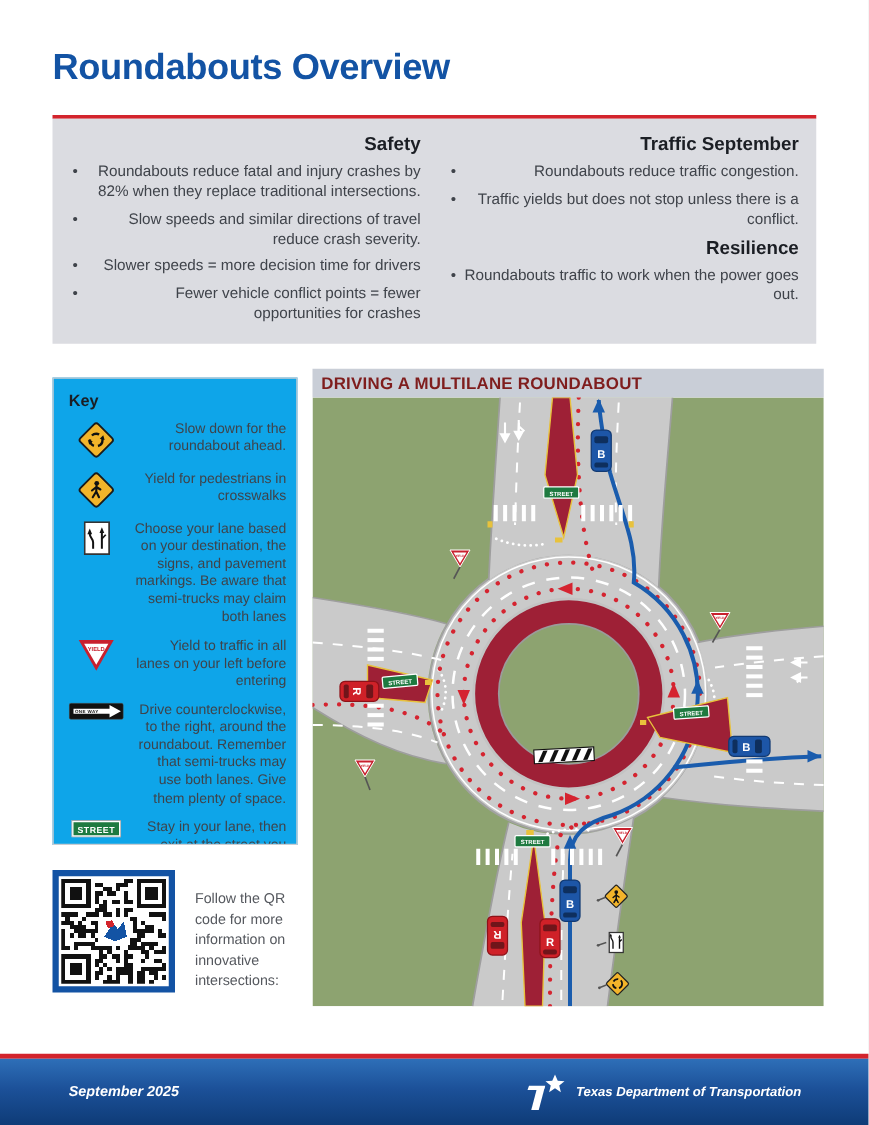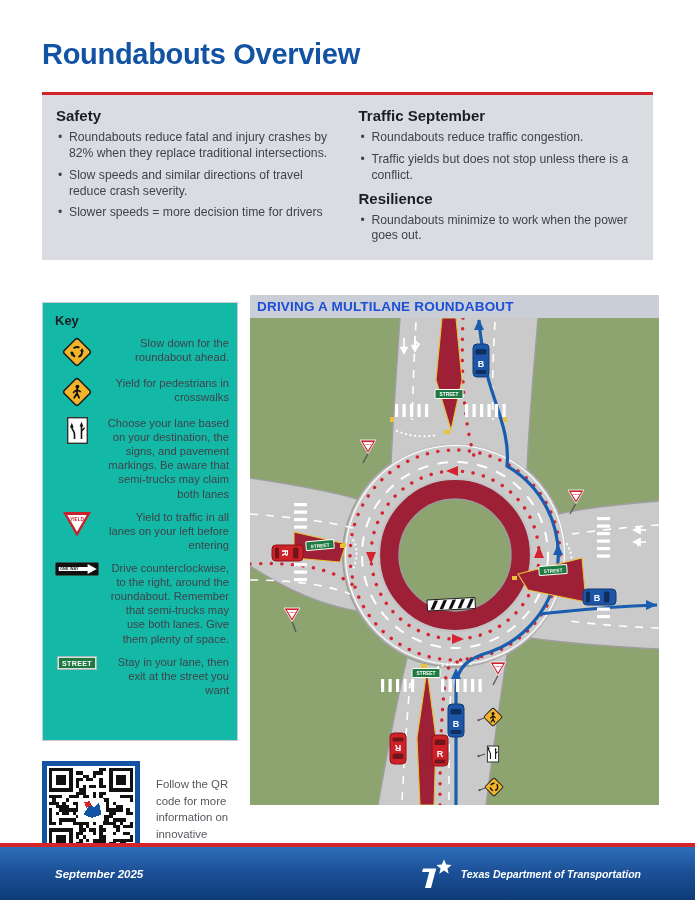--- a/index.html
+++ b/index.html
@@ -5,41 +5,41 @@
   html,body{margin:0;padding:0;background:#e8e8e8;}
   .page{position:relative;width:695px;height:900px;background:#ffffff;margin:0 auto;
         font-family:"Liberation Sans",sans-serif;overflow:hidden;}
   
   .page-title{margin:0;position:absolute;left:42px;top:38px;font-size:29px;font-weight:bold;
               color:#1353A4;letter-spacing:-0.3px;}
   .rule-red{position:absolute;left:42px;top:92px;width:611px;height:3px;background:#D3242C;}
   
   .info-panel{position:absolute;left:42px;top:95px;width:611px;min-height:150px;background:#DBDCE1;
               display:flex;gap:22px;padding:8px 14px 10px 14px;box-sizing:border-box;}
-  .info-col{flex:1;}
+  .info-col{flex:1;text-align:right;}
   .info-col h2{font-size:15px;margin:4px 0 2px 0;color:#1b1e24;}
   .info-col ul{list-style:none;margin:2px 0 6px 0;padding:0;}
   .info-col li{font-size:12.2px;line-height:1.3;color:#3F434A;margin:6px 0;padding-left:13px;position:relative;}
   .info-col li::before{content:"•";position:absolute;left:2px;top:0;color:#3F434A;}
   
   .mid{position:absolute;left:42px;top:295px;width:616px;display:flex;gap:12px;}
   .left-col{width:196px;flex:0 0 196px;}
-  .key-box{box-sizing:border-box;width:196px;height:439px;margin-top:7px;background:#14b8a6;
+  .key-box{box-sizing:border-box;width:196px;height:374px;margin-top:7px;background:#0ea5e9;
            border:1px solid #C9CCD1;padding:10px 8px 8px 12px;overflow:hidden;}
   .key-box h3{margin:0 0 8px 0;font-size:13px;color:#1b1e24;}
   .key-item{display:flex;gap:7px;margin:0 0 9px 0;align-items:flex-start;}
   .key-icon{flex:0 0 44px;width:44px;display:flex;justify-content:center;padding-top:1px;}
   .key-text{font-size:11.2px;line-height:1.26;color:#3F434A;text-align:right;}
   
   .qr-row{display:flex;align-items:flex-end;gap:16px;margin-top:20px;}
   .qr-frame{flex:0 0 auto;border:5px solid #1353A4;background:#fff;padding:2px;line-height:0;}
   .qr-caption{font-size:11.4px;line-height:1.45;color:#55585E;width:128px;}
   
   .diagram{width:409px;flex:0 0 409px;}
-  .diagram-title{height:23px;line-height:23px;background:#C9CED7;color:#1d4ed8;
+  .diagram-title{height:23px;line-height:23px;background:#C9CED7;color:#7f1d1d;
                  font-size:13.5px;font-weight:bold;padding-left:7px;letter-spacing:0.2px;}
   
   .footer{position:absolute;left:0;bottom:0;width:695px;}
   .footer-red{height:4px;background:#D3242C;}
   .footer-blue{height:53px;background:linear-gradient(180deg,#2E6FB8 0%,#1C5199 45%,#0E3B77 100%);
                display:flex;align-items:center;justify-content:space-between;padding:0 54px 0 55px;box-sizing:border-box;}
   .footer-date{color:#fff;font-size:11.5px;font-weight:bold;font-style:italic;}
   .footer-logo{display:flex;align-items:center;gap:6px;}
   .footer-agency{color:#fff;font-size:10.5px;font-weight:bold;font-style:italic;}
   svg text{font-family:"Liberation Sans",sans-serif;}
@@ -52,31 +52,32 @@
   <h1 class="page-title">Roundabouts Overview</h1>
   <div class="rule-red"></div>
 
   <section class="info-panel">
     <div class="info-col">
       <h2>Safety</h2>
       <ul>
         <li>Roundabouts reduce fatal and injury crashes by 82% when they replace traditional intersections.</li>
         <li>Slow speeds and similar directions of travel reduce crash severity.</li>
         <li>Slower speeds = more decision time for drivers</li>
+        <li>Fewer vehicle conflict points = fewer opportunities for crashes</li>
       </ul>
     </div>
     <div class="info-col">
       <h2>Traffic September</h2>
       <ul>
         <li>Roundabouts reduce traffic congestion.</li>
         <li>Traffic yields but does not stop unless there is a conflict.</li>
       </ul>
       <h2>Resilience</h2>
       <ul>
-        <li>Roundabouts minimize to work when the power goes out.</li>
+        <li>Roundabouts traffic to work when the power goes out.</li>
       </ul>
     </div>
   </section>
 
   <div class="mid">
     <div class="left-col">
       <aside class="key-box">
         <h3>Key</h3>
 
         <div class="key-item">

